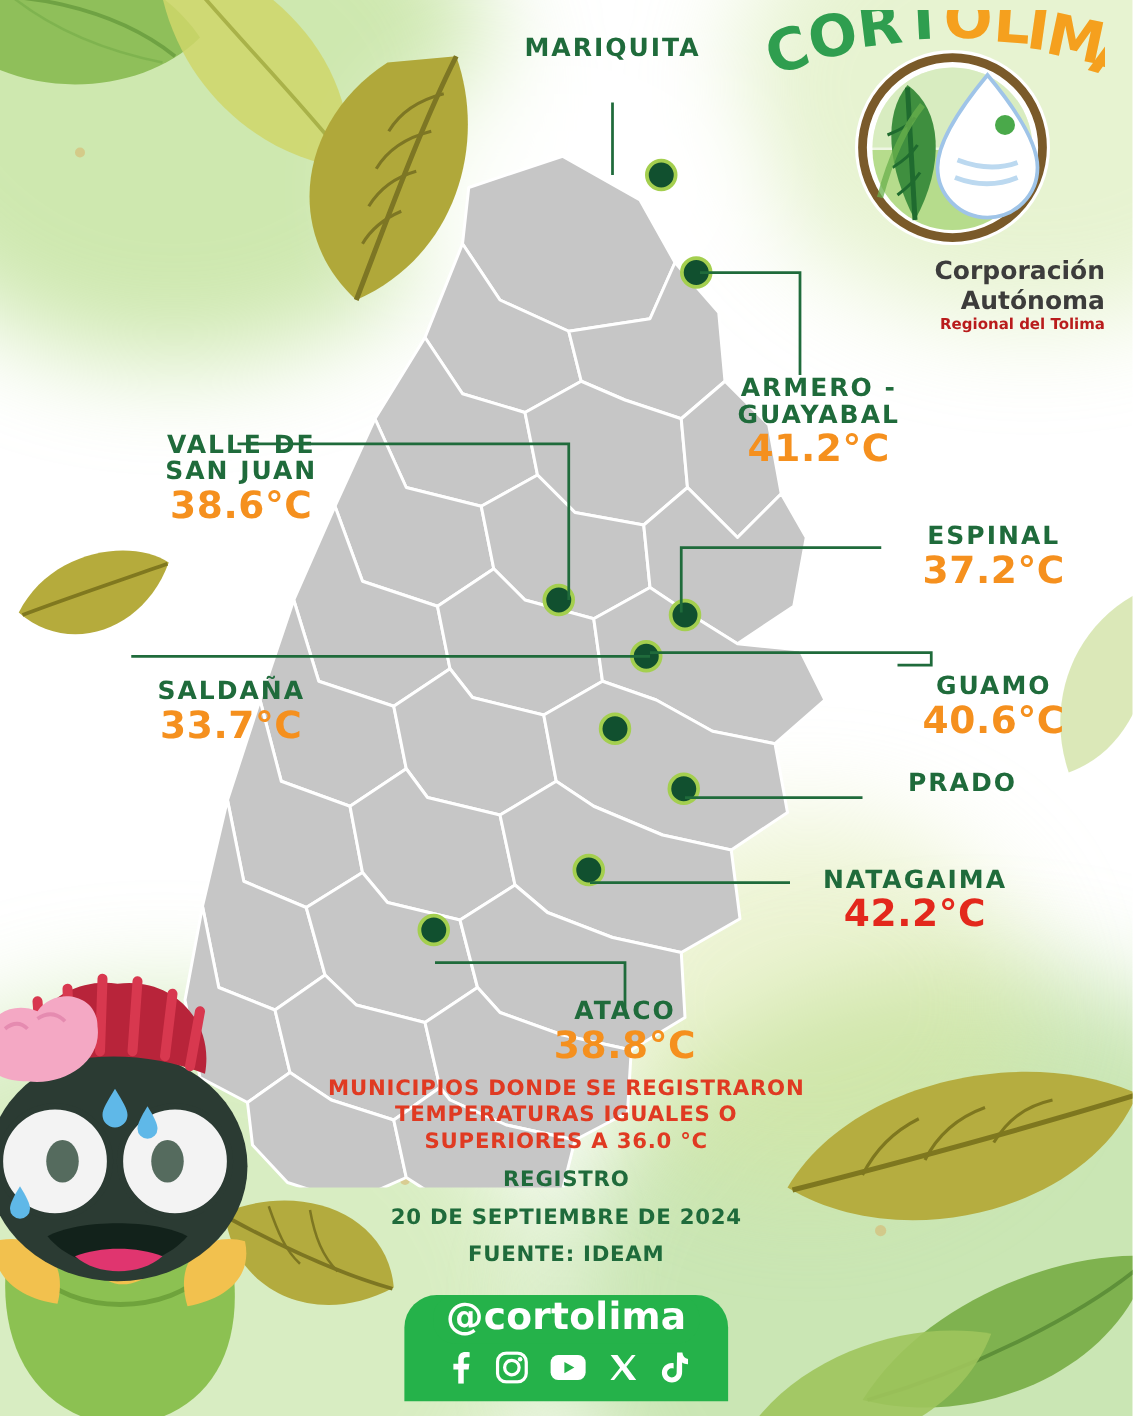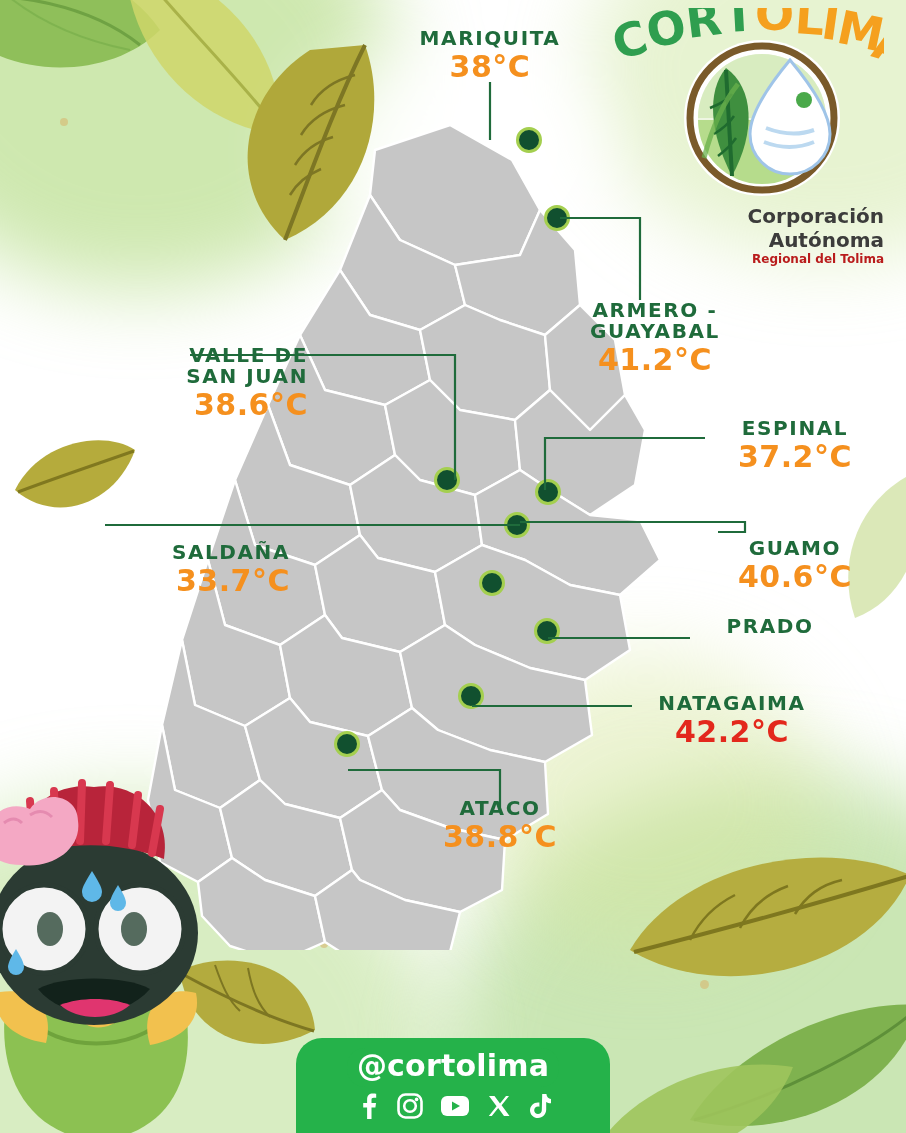--- a/index.html
+++ b/index.html
@@ -39,21 +39,21 @@
 
   
   .lbl{position:absolute;font-weight:bold;line-height:1.06;letter-spacing:.5px;}
   .lbl .name{
     font-size:20px;color:#1f6b3b;letter-spacing:1.6px;
     text-transform:uppercase;font-family:"DejaVu Sans", sans-serif;
   }
   .lbl .temp{font-size:30px;color:#f5901e;margin-top:2px;}
   .lbl.hot .temp{color:#e3281c;}
   .lbl.center{text-align:center;}
-  .lbl.left{text-align:right;}
+  .lbl.left{text-align:center;}
 
   
   #logo{position:absolute;right:22px;top:8px;width:270px;height:265px;}
   #logo svg{display:block;}
   .logo-sub{
     position:absolute;right:22px;top:205px;width:250px;text-align:right;
     font-weight:bold;line-height:1.18;
   }
   .logo-sub .l1{font-size:20px;color:#3c3c3b;}
   .logo-sub .l2{font-size:12px;color:#b91c1c;}
@@ -62,23 +62,23 @@
   #caption{position:absolute;left:0;right:0;bottom:118px;text-align:center;}
   #caption .c-red{
     color:#e03a22;font-weight:bold;font-size:17px;line-height:1.25;letter-spacing:.6px;
   }
   #caption .c-green{
     color:#1f6b3b;font-weight:bold;font-size:17px;line-height:1.3;letter-spacing:.6px;margin-top:8px;
   }
 
   
   #social{
-    position:absolute;left:50%;transform:translateX(-50%);bottom:0;
-    width:314px;background:#25b24a;border-radius:26px 26px 0 0;
-    padding:10px 0 14px;text-align:center;
+    position:absolute;left:50%;transform:translateX(-50%);bottom:12px;
+    width:259px;background:#25b24a;border-radius:26px 26px 0 0;
+    padding:0 0 14px;text-align:center;
   }
   #handle{
     display:inline-block;background:#25b24a;color:#ffffff;border-radius:18px;
     font-size:30px;font-weight:bold;letter-spacing:.2px;padding:0 10px 4px;
     font-family:"DejaVu Sans", sans-serif;
   }
   #icons{display:flex;justify-content:center;gap:17px;align-items:center;margin-top:6px;}
   #icons svg{display:block;}
 
   
@@ -203,21 +203,20 @@
       <path d="M105,525 L520,525"></path>
       <path d="M718,532 L745,532 L745,522 L520,522"></path>
       <path d="M690,638 L548,638"></path>
       <path d="M632,706 L472,706"></path>
       <path d="M500,812 L500,770 L348,770"></path>
     </g>
   </svg>
 
   <div class="lbl center" style="left:390px;top:28px;width:200px;">
     <div class="name">MARIQUITA</div>
-    <div class="temp">38°C</div>
   </div>
 
   <div class="lbl center" style="left:560px;top:300px;width:190px;">
     <div class="name">ARMERO -</div>
     <div class="name">GUAYABAL</div>
     <div class="temp">41.2°C</div>
   </div>
 
   <div class="lbl left" style="left:78px;top:345px;width:230px;">
     <div class="name">VALLE DE</div>
@@ -322,20 +321,28 @@
 
     <path d="M4,96 C-6,64 20,46 44,56 C58,36 92,42 92,68 C96,96 66,116 36,112 C18,112 6,106 4,96 Z" fill="#f4a8c4"></path>
     <path d="M18,70 q10,-8 18,0" stroke="#e58bb0" stroke-width="3" fill="none"></path>
     <path d="M44,62 q12,-8 22,2" stroke="#e58bb0" stroke-width="3" fill="none"></path>
 
     <path d="M106,118 C112,128 116,134 116,139 a10,10 0 0 1 -20,0 C96,134 100,128 106,118 Z" fill="#5fb8e8"></path>
     <path d="M132,132 C137,140 140,146 140,150 a8,8 0 0 1 -16,0 C124,146 127,140 132,132 Z" fill="#5fb8e8"></path>
     <path d="M30,196 C35,204 38,210 38,214 a8,8 0 0 1 -16,0 C22,210 25,204 30,196 Z" fill="#5fb8e8"></path>
   </svg>
 
+  <div id="caption">
+    <div class="c-red">MUNICIPIOS DONDE SE REGISTRARON</div>
+    <div class="c-red">TEMPERATURAS IGUALES O</div>
+    <div class="c-red">SUPERIORES A 36.0 °C</div>
+    <div class="c-green">REGISTRO</div>
+    <div class="c-green">20 DE SEPTIEMBRE DE 2024</div>
+    <div class="c-green">FUENTE: IDEAM</div>
+  </div>
 
   <div id="social">
     <div id="handle">@cortolima</div>
     <div id="icons">
       <svg width="24" height="26" viewBox="0 0 24 26">
         <path d="M15.5,26 V14.5 h3.9 l0.6,-4.6 h-4.5 V7 c0,-1.3 0.4,-2.2 2.3,-2.2 h2.4 V0.7 C19.8,0.6 18.4,0.5 16.8,0.5 c-3.4,0 -5.7,2 -5.7,5.8 v3.6 H7.2 v4.6 h3.9 V26 Z" fill="#ffffff"></path>
       </svg>
       <svg width="26" height="26" viewBox="0 0 26 26">
         <rect x="1.5" y="1.5" width="23" height="23" rx="7" fill="none" stroke="#ffffff" stroke-width="2.6"></rect>
         <circle cx="13" cy="13" r="5.8" fill="none" stroke="#ffffff" stroke-width="2.6"></circle>

